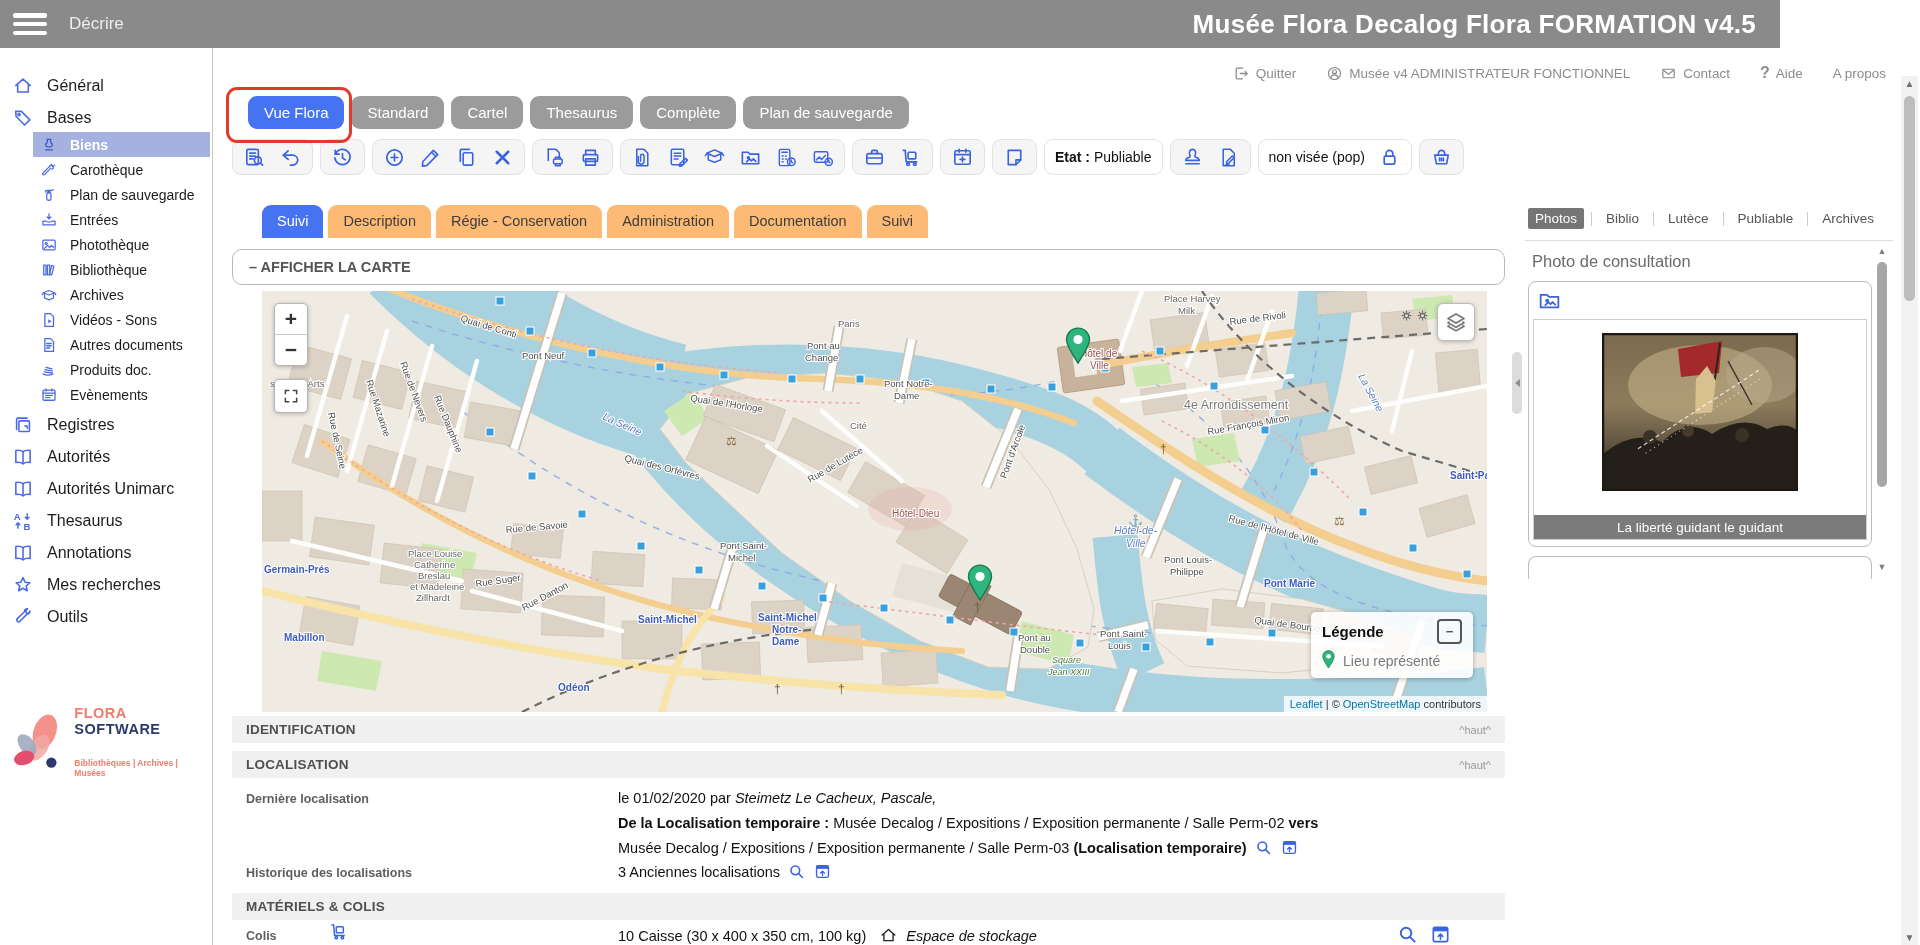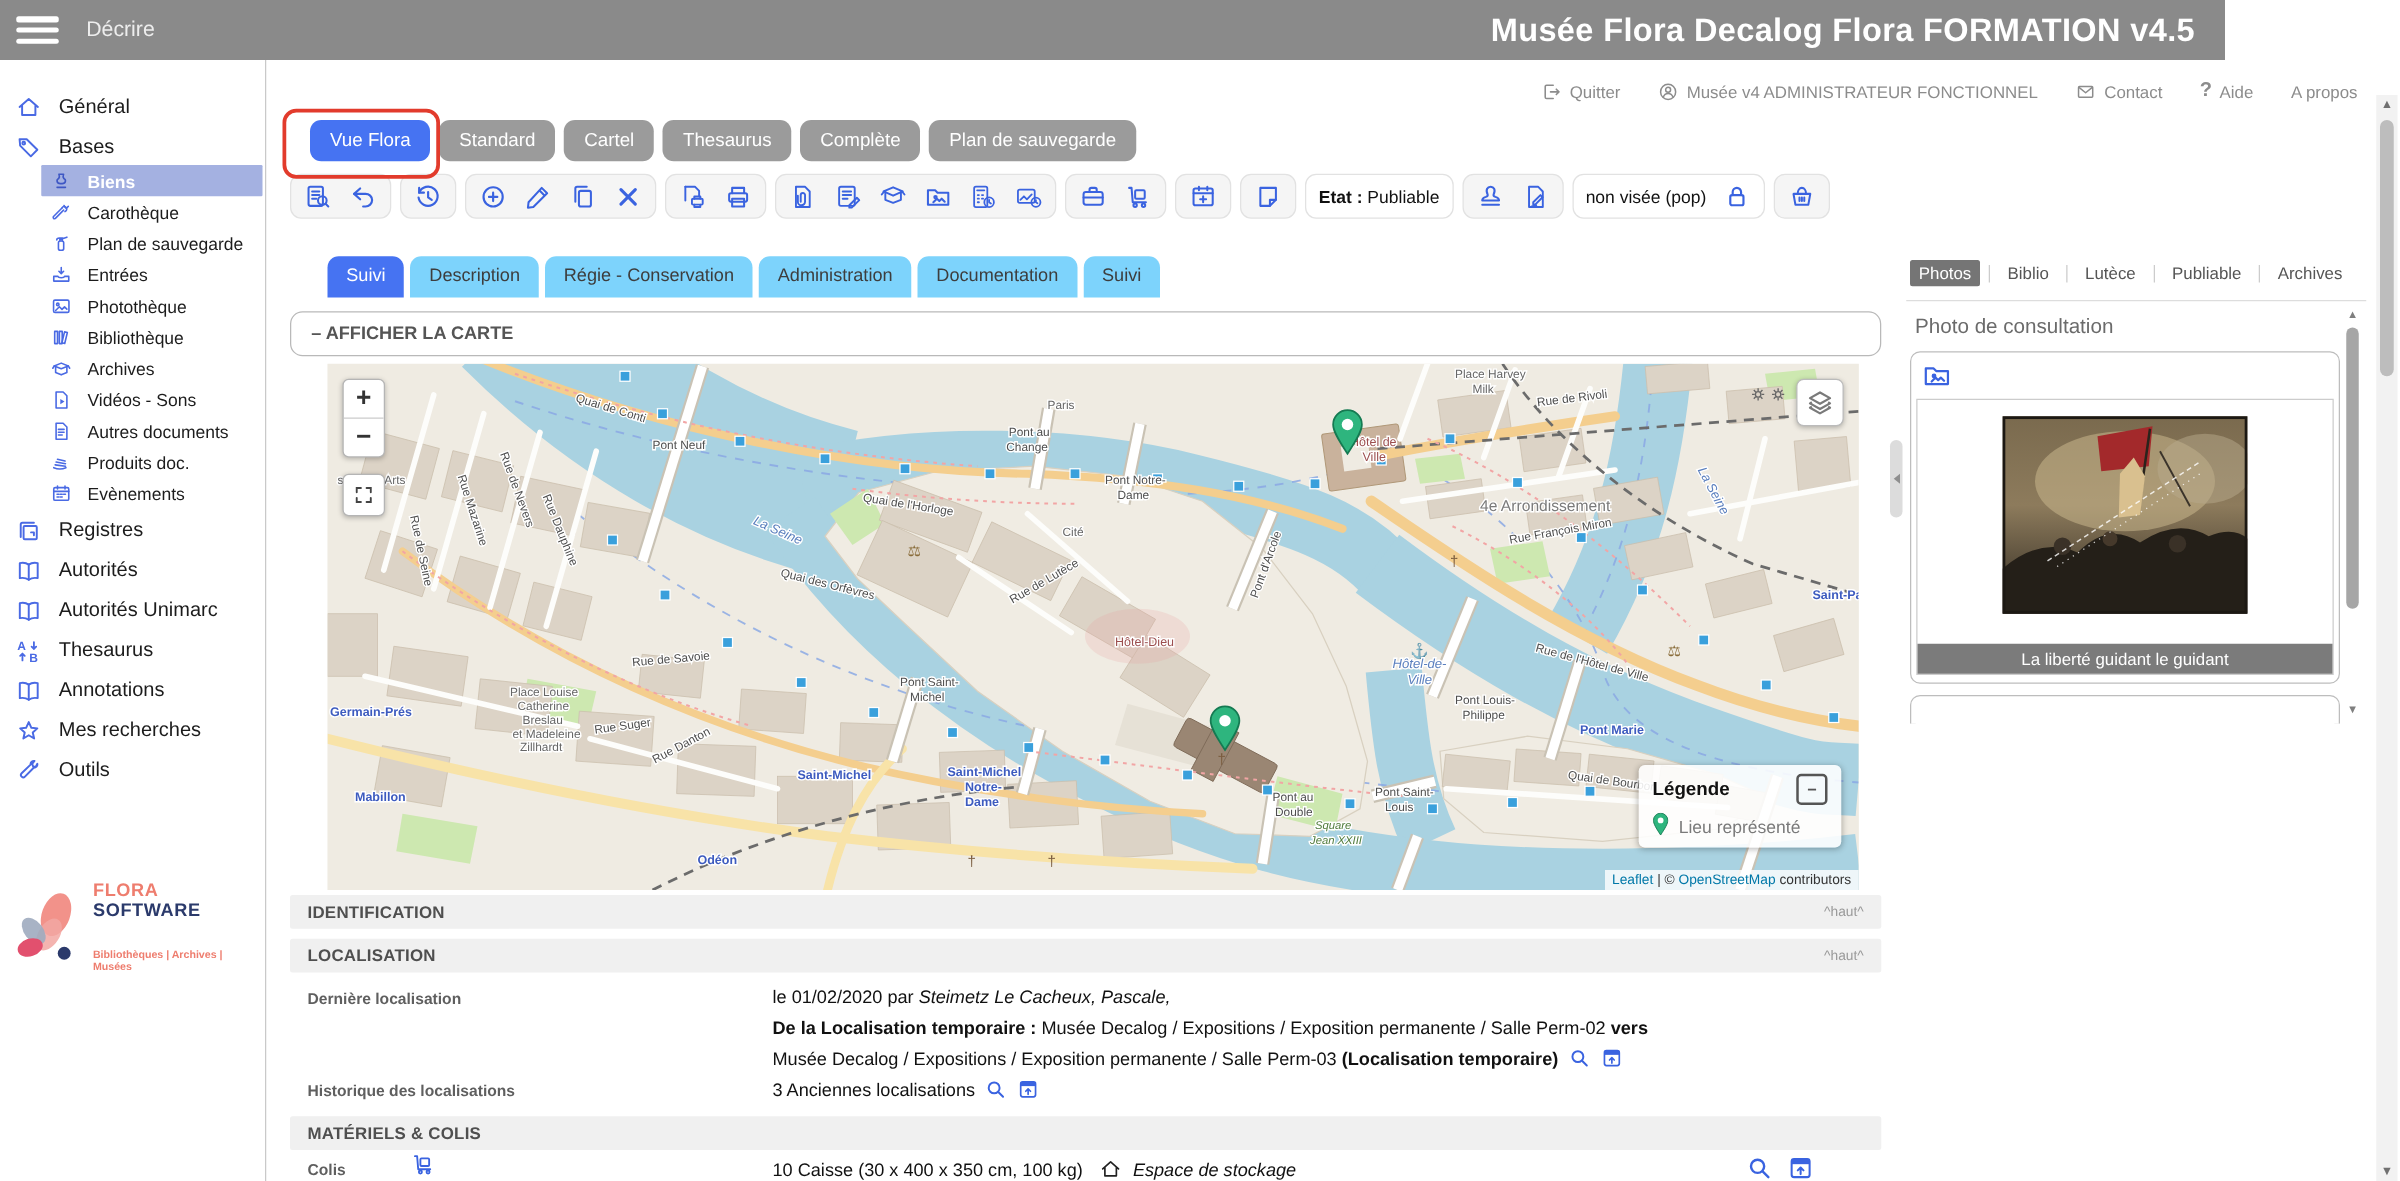--- a/index.html
+++ b/index.html
@@ -38,21 +38,21 @@
   
   .tbar{position:absolute;left:232px;top:139px;display:flex;gap:7px;align-items:center;z-index:4}
   .tgrp{display:flex;gap:13px;align-items:center;background:#f5f5f5;border:1px solid #e2e2e2;border-radius:9px;padding:0 10px;height:36px;box-sizing:border-box}
   .tgrp.white{background:#fff}
   .ticon{cursor:pointer;color:#3A63E0;display:inline-flex}
   .ticon svg{width:23px;height:23px}
   .etat{font-size:14px;color:#111}
   .visa-txt{font-size:14px;color:#111}
   
   .rtabs{position:absolute;left:262px;top:205px;display:flex;gap:5px;z-index:4}
-  .rtab{background:#7dd3fc;color:#3d3d3d;font-size:14.5px;padding:9px 15px;border-radius:9px 9px 0 0;cursor:pointer;line-height:1}
+  .rtab{background:#fdba74;color:#3d3d3d;font-size:14.5px;padding:9px 15px;border-radius:9px 9px 0 0;cursor:pointer;line-height:1}
   .rtab.sel{background:#4673F2;color:#fff}
   
   .maphdr{position:absolute;left:232px;top:249px;width:1273px;height:36px;border:1px solid #b9b9b9;border-radius:10px;display:flex;align-items:center;padding-left:16px;box-sizing:border-box;color:#555;font-weight:bold;font-size:14.5px;background:#fff;z-index:3}
   .map{position:absolute;left:262px;top:291px;width:1225px;height:421px;background:#EFEBE2;overflow:hidden;z-index:2}
   .map svg.base{position:absolute;left:0;top:0}
   .ml-road{font-size:9.5px;fill:#4e4e4e}
   .ml-water{font-size:10.5px;fill:#5A7FBE;font-style:italic}
   .ml-station{font-size:10px;fill:#3D5BBF;font-weight:bold}
   .ml-area{font-size:10px;fill:#9c4f4f}
   .ml-place{font-size:9.5px;fill:#666}

